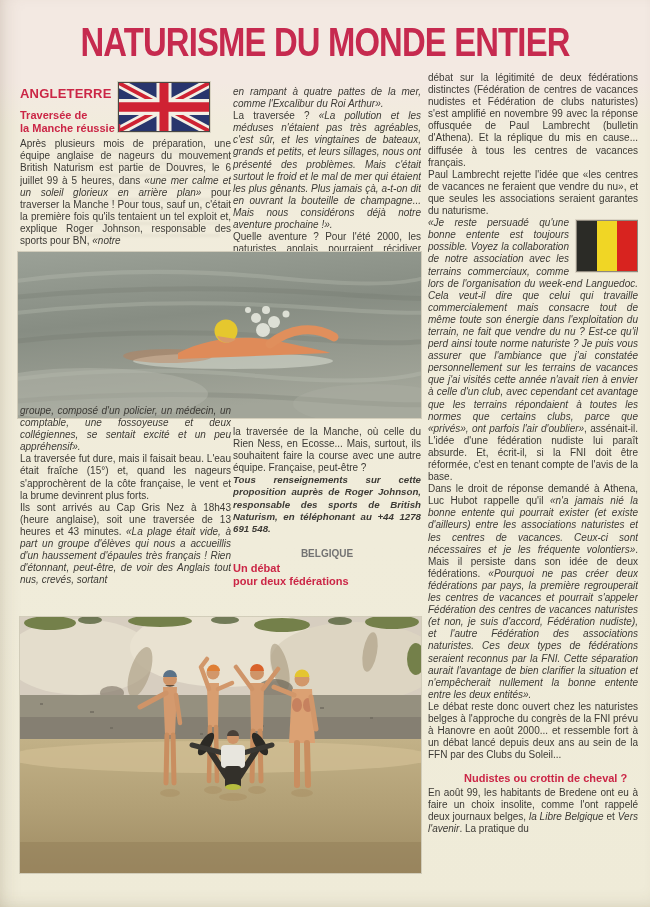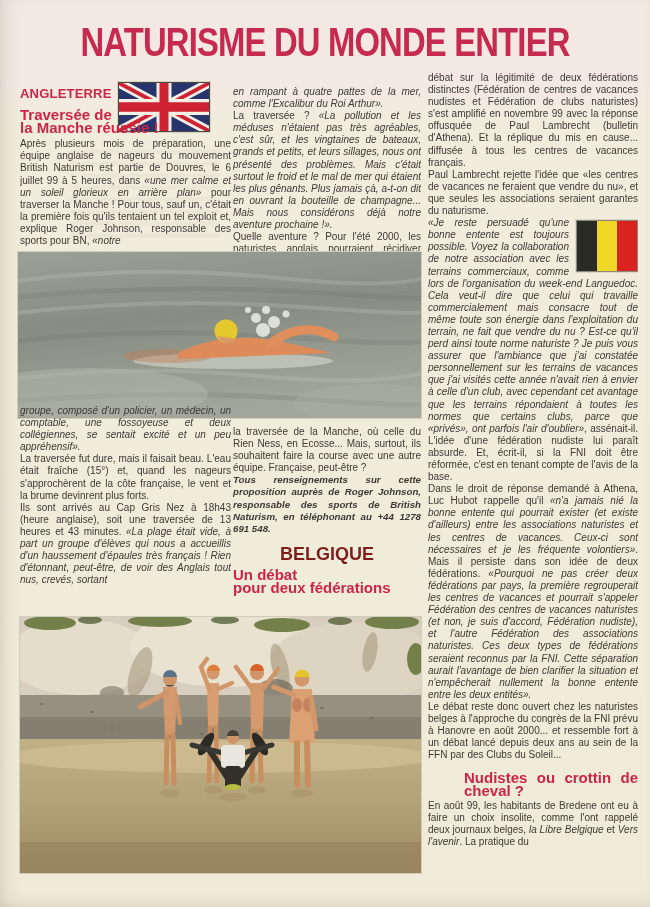--- a/index.html
+++ b/index.html
@@ -10,34 +10,34 @@
   }
   .page{position:absolute;inset:0;box-shadow:inset 14px 0 22px -16px rgba(90,70,40,.25), inset 0 -12px 20px -14px rgba(90,70,40,.18);}
   .title{
     position:absolute;top:20px;left:0;width:650px;margin:0;text-align:center;
     font-size:40px;font-weight:bold;color:#c62a4f;letter-spacing:-1px;
     transform:scaleX(.82);transform-origin:50% 50%;white-space:nowrap;
   }
   .col{position:absolute;font-size:10px;line-height:12.1px;color:#3c3a35;text-align:justify;letter-spacing:0;}
   .col p{margin:0;}
   .country{font-size:13px;font-weight:bold;color:#cb2646;margin:0;letter-spacing:.2px;}
-  .sub{font-size:15px;line-height:12.6px;font-weight:bold;color:#cb2646;margin:0;}
+  .sub{font-size:11px;line-height:12.6px;font-weight:bold;color:#cb2646;margin:0;}
   .col1{left:20px;top:88px;width:211px;height:163px;overflow:hidden;}
   .col1 .sub{margin-top:9px;}
   .col1 p{margin-top:4px;}
   .uk-flag{position:absolute;left:118px;top:82px;width:90px;height:48px;border:1px solid #4a4a45;box-shadow:0 0 0 1px #d8d2c2;}
   .uk-flag svg{display:block;width:100%;height:100%;}
   .photo{position:absolute;box-shadow:0 0 0 1px rgba(120,110,90,.25);}
   .photo svg{display:block;width:100%;height:100%;}
   .photo-swimmer{left:18px;top:252px;width:403px;height:166px;}
   .photo-beach{left:20px;top:617px;width:401px;height:256px;}
   .col1b{left:20px;top:405px;width:211px;height:190px;overflow:hidden;}
   .col2{left:233px;top:86px;width:188px;height:165px;overflow:hidden;}
   .col2b{left:233px;top:426px;width:188px;height:190px;overflow:hidden;}
-  .belgique{font-size:18px;font-weight:bold;color:#7f1d1d;margin:13px 0 9px;text-align:center;}
+  .belgique{font-size:10px;font-weight:bold;color:#737373;margin:13px 0 2px;text-align:center;}
   .col2b .contact{font-size:9.7px;}
   .col2b p.first{margin:0;}
   .col2b p{margin:0;}
   .col2b .sub2{margin:0 0 3px;}
   .col3{left:428px;top:72px;width:210px;height:800px;overflow:hidden;}
   .col3 .sub{margin:11px 0 2px;padding-left:36px;}
   .be-flag{
     float:right;width:60px;height:50px;margin:3px 0 4px 7px;
     border:1px solid #8e887c;box-shadow:0 0 0 1px #ddd6c6;
     background:linear-gradient(90deg,#2b2b26 0 33.4%,#f0d625 33.4% 66.7%,#d8231f 66.7% 100%);

